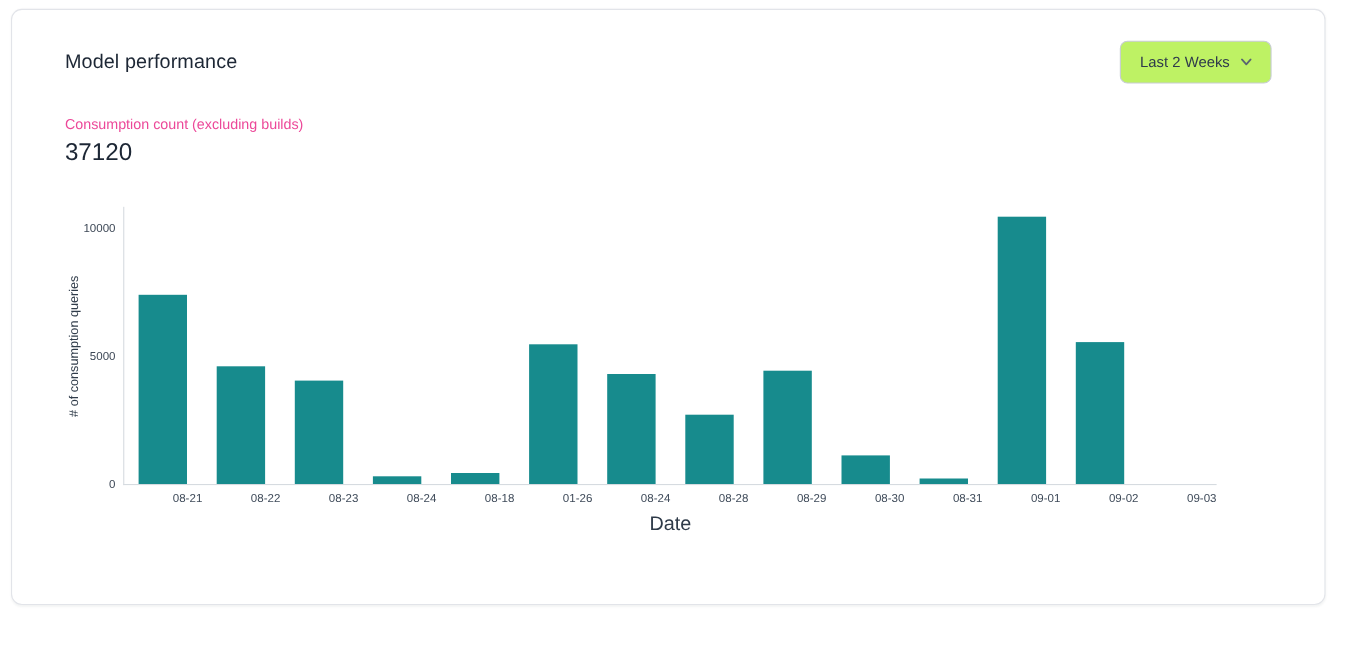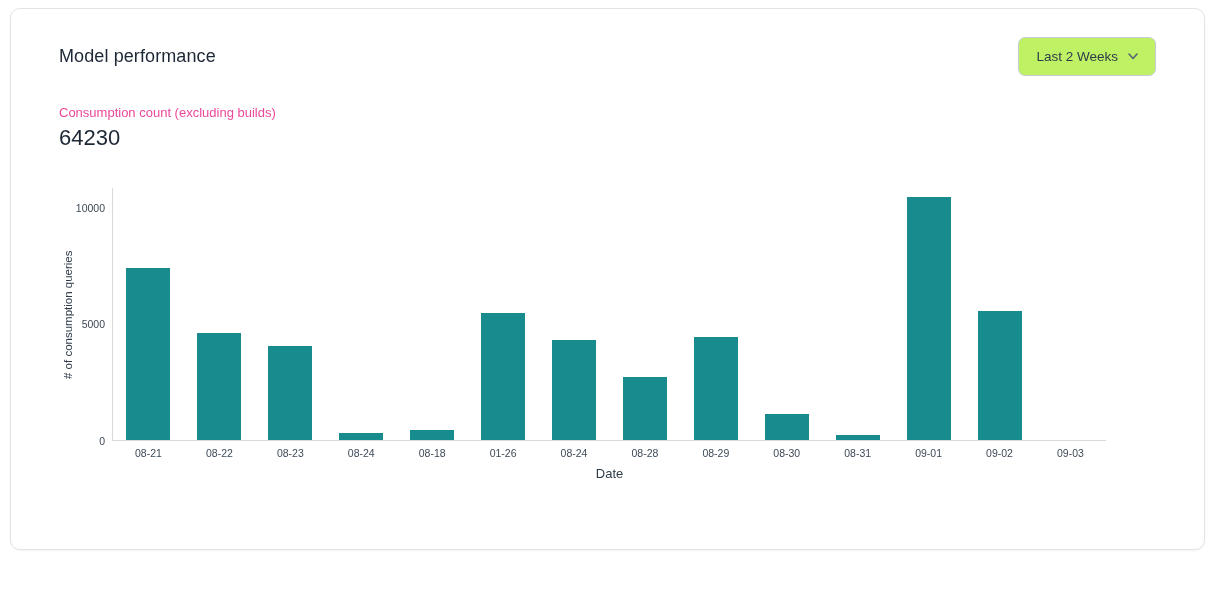--- a/index.html
+++ b/index.html
@@ -136,29 +136,29 @@
     display: flex;
     justify-content: center;
     align-items: flex-end;
   }
   .bar { width: 62%; }
   .xlabels-row, .xtitle-row { display: flex; padding-right: 0; }
   .axis-spacer { width: 54px; flex: none; }
   .xlabels { flex: 1; display: flex; padding-top: 6px; }
   .xlabel {
     flex: 1;
-    text-align: center;
+    text-align: right;
     font-size: 10.5px;
     color: #3e4a59;
   }
   .xlab {
     flex: 1;
     text-align: center;
     margin-top: 7px;
-    font-size: 13px;
+    font-size: 18px;
     color: #2f3b49;
   }
 </style>
 </head>
 <body>
 
 <div class="card">
 
   <header class="card-header">
     <h1 class="title">Model performance</h1>
@@ -166,21 +166,21 @@
       <span>Last 2 Weeks</span>
       <svg class="chev" width="10" height="7" viewBox="0 0 10 7">
         <polyline points="1,1 5,5.5 9,1" fill="none" stroke="#5a6472" stroke-width="1.6" stroke-linecap="round" stroke-linejoin="round"></polyline>
       </svg>
     </button>
   </header>
 
 
   <section class="stat">
     <div class="stat-label">Consumption count (excluding builds)</div>
-    <div class="stat-value">64230</div>
+    <div class="stat-value">37120</div>
   </section>
 
   <section class="chart">
     <div class="chart-row">
       <div class="ylab"># of consumption queries</div>
       <div class="ygutter">
           <div class="ytick" style="bottom: calc(0% - 6px);">0</div>
           <div class="ytick" style="bottom: calc(46.0829% - 6px);">5000</div>
           <div class="ytick" style="bottom: calc(92.1659% - 6px);">10000</div>
         </div>

